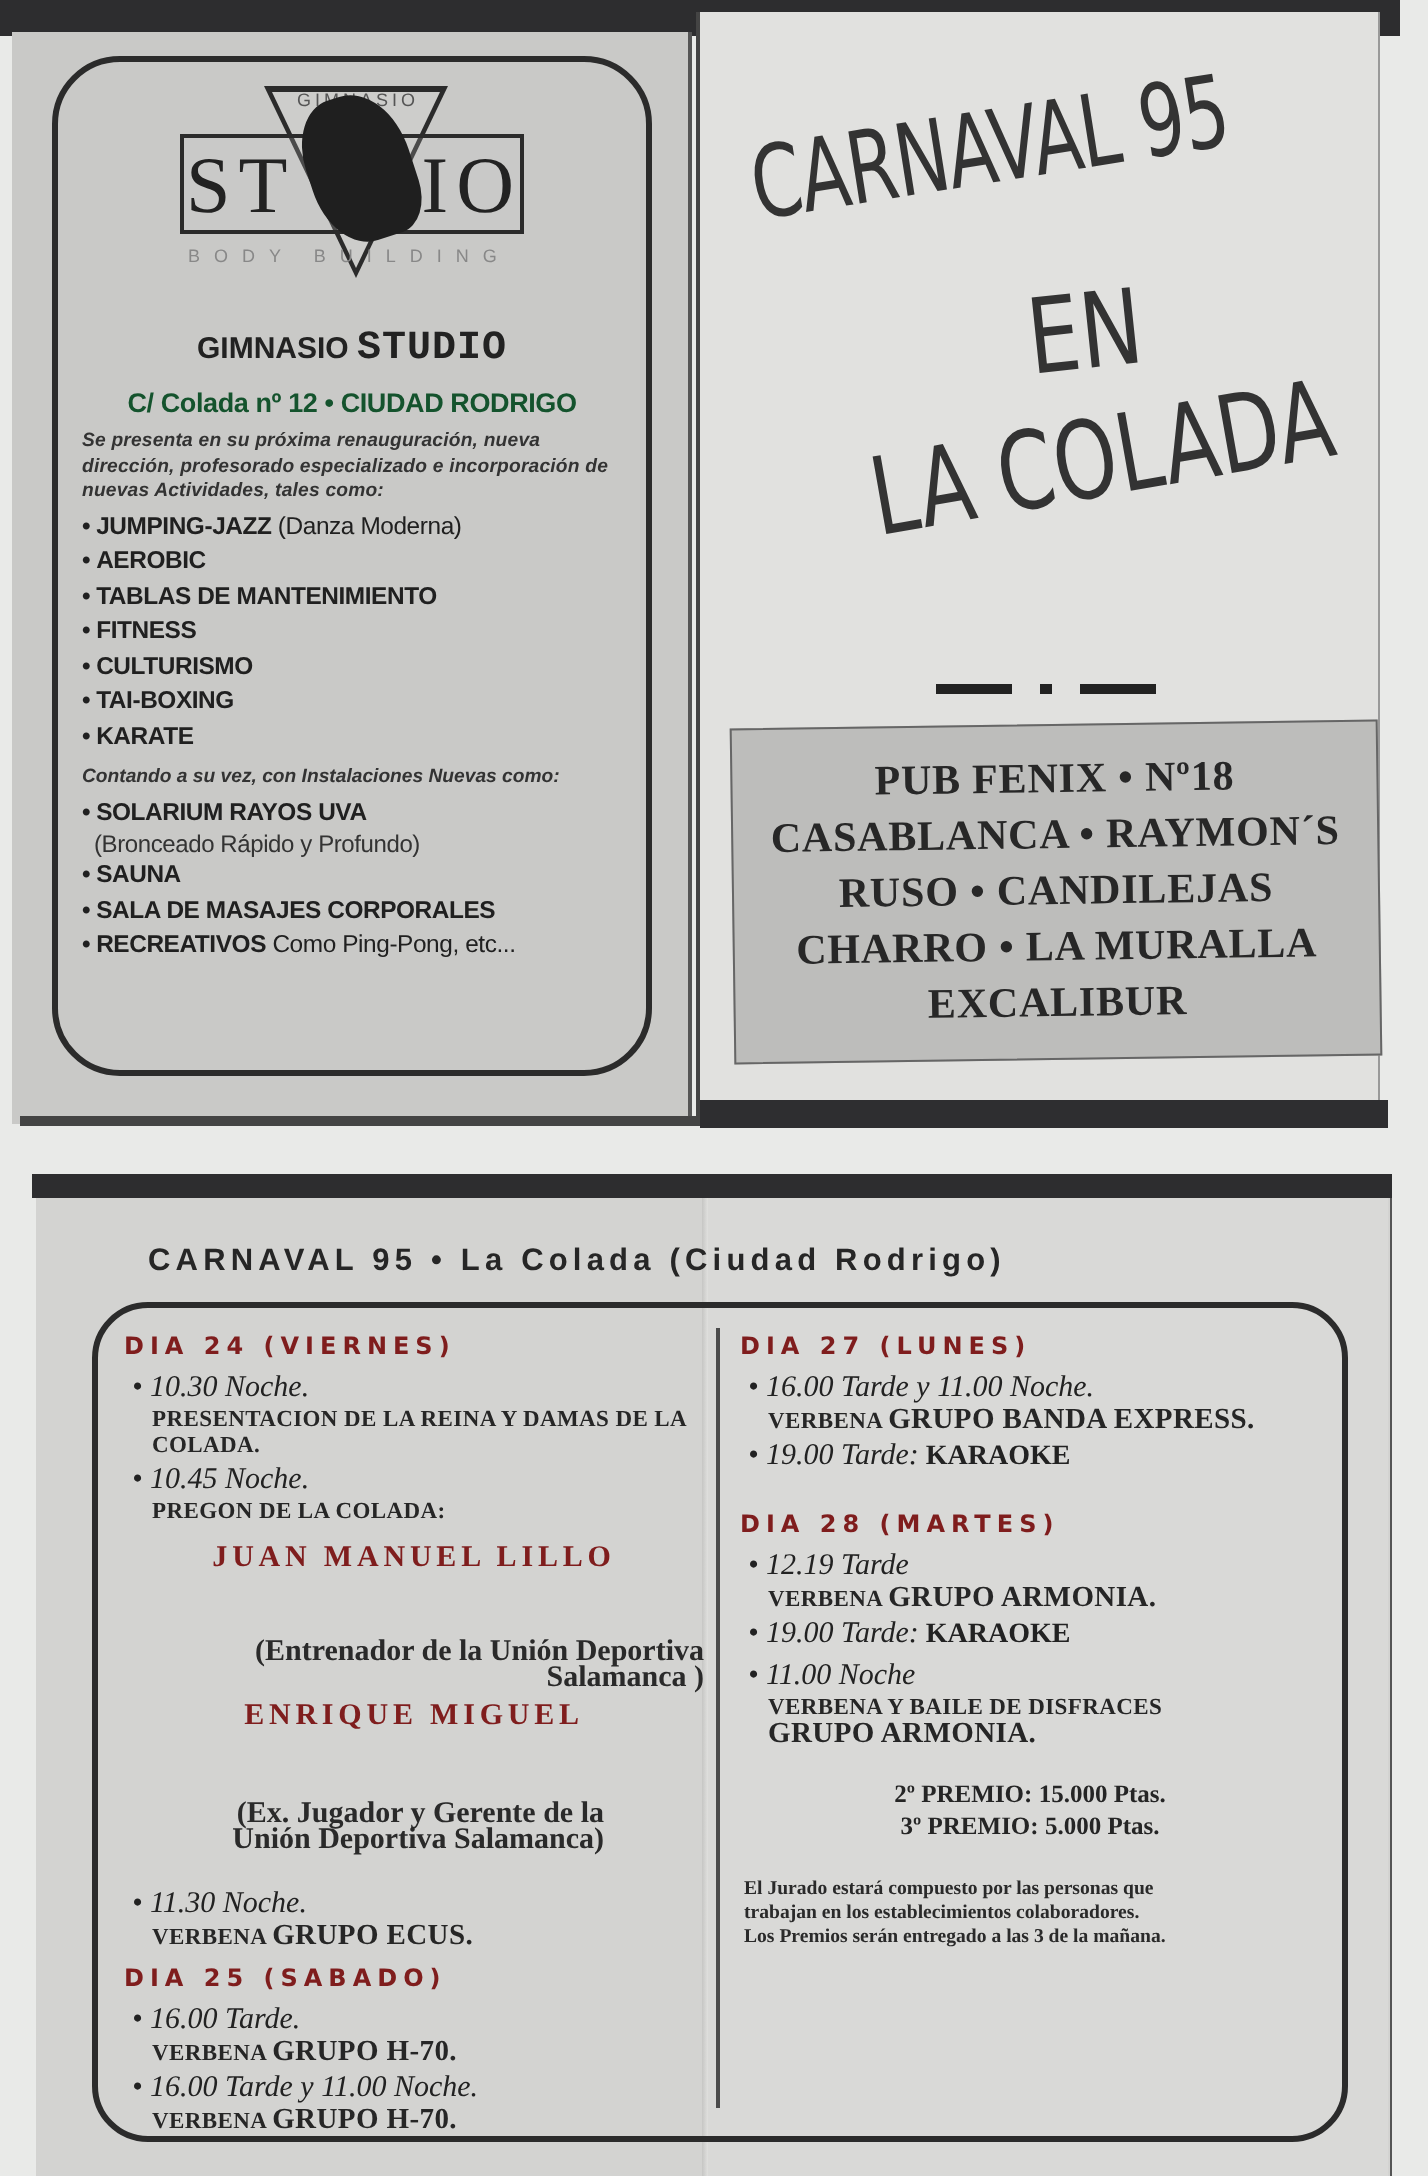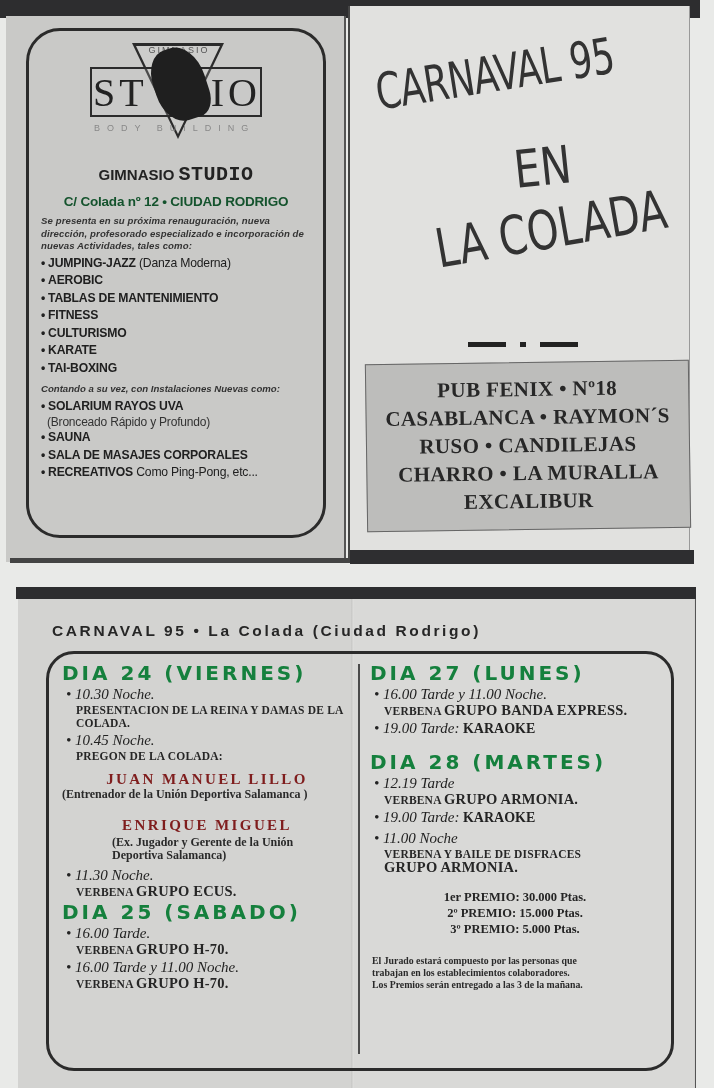--- a/index.html
+++ b/index.html
@@ -151,55 +151,55 @@
       border-right: 1.5px solid #555;
     }
     .fold-line {
       position: absolute; left: 351px; top: 598px; width: 3px; height: 490px;
       background: linear-gradient(90deg, #c6c6c4, #e0e0de);
     }
     .bottom-right-light {
       position: absolute; left: 354px; top: 598px; width: 340px; height: 490px; background: #d9d9d7;
     }
     .program-header {
-      position: absolute; left: 52px; top: 622px; width: 600px;
+      position: absolute; left: 74px; top: 622px; width: 600px;
       font-size: 15.5px; font-weight: bold; letter-spacing: 2.6px; color: #262626; white-space: nowrap;
     }
     .program-box {
       position: absolute; left: 46px; top: 651px; width: 628px; height: 420px;
       border: 3.5px solid #2b2b2b; border-radius: 28px;
     }
     .col-divider {
       position: absolute; left: 358px; top: 664px; width: 2px; height: 390px; background: #4b4b4b;
     }
     .col {
       position: absolute; top: 662px;
     }
     .col-left { left: 62px; width: 290px; }
     .col-right { left: 370px; width: 290px; }
     .day-title {
-      font-family: "DejaVu Sans", sans-serif; font-weight: bold; font-size: 20px; letter-spacing: 3px;
-      color: #15803d; line-height: 22px; white-space: nowrap;
+      font-family: "DejaVu Sans", sans-serif; font-weight: bold; font-size: 12px; letter-spacing: 3px;
+      color: #7f1d1d; line-height: 22px; white-space: nowrap;
     }
     .evt-time {
       font-family: "Liberation Serif", serif; font-style: italic; font-size: 15px; color: #222;
       padding-left: 4px; line-height: 20px; white-space: nowrap;
     }
     .evt-desc {
       font-family: "Liberation Serif", serif; font-size: 11.5px; color: #262626; padding-left: 14px;
       line-height: 13px; text-transform: uppercase; letter-spacing: 0.2px; font-weight: bold;
     }
     .evt-desc .big { font-size: 14.5px; }
     .speaker-name {
       font-family: "Liberation Serif", serif; font-weight: bold; font-size: 15px; letter-spacing: 2.4px;
       text-align: center; color: #7f1d1d; margin-top: 8px; white-space: nowrap;
     }
     .speaker-role {
-      font-family: "Liberation Serif", serif; font-weight: bold; font-size: 12px; text-align: left;
-      color: #2a2a2a; line-height: 13px;
+      font-family: "Liberation Serif", serif; font-weight: bold; font-size: 15px; text-align: right;
+      color: #2a2a2a; line-height: 13px; margin-top: 32px;
     }
     .prizes {
       text-align: center; font-family: "Liberation Serif", serif; font-weight: bold; font-size: 12.5px;
       line-height: 16px; color: #252525; margin-top: 14px;
     }
     .jury {
       font-family: "Liberation Serif", serif; font-size: 9.8px; line-height: 12px; color: #2a2a2a;
       font-weight: bold; margin-top: 18px; padding-left: 2px;
     }
     .gap-s { height: 3px; }
@@ -238,22 +238,22 @@
     </div>
     <div class="gym-address">C/ Colada nº 12 • CIUDAD RODRIGO</div>
     <div class="gym-intro">Se presenta en su próxima renauguración, nueva dirección, profesorado especializado e incorporación de nuevas Actividades, tales como:</div>
 
     <ul class="gym-list">
       <li><span class="bul">•</span><span>JUMPING-JAZZ</span><span class="sub"> (Danza Moderna)</span></li>
       <li><span class="bul">•</span><span>AEROBIC</span></li>
       <li><span class="bul">•</span><span>TABLAS DE MANTENIMIENTO</span></li>
       <li><span class="bul">•</span><span>FITNESS</span></li>
       <li><span class="bul">•</span><span>CULTURISMO</span></li>
+      <li><span class="bul">•</span><span>TAI-BOXING</span></li>
       <li><span class="bul">•</span><span>KARATE</span></li>
-      <li><span class="bul">•</span><span>TAI-BOXING</span></li>
     </ul>
 
     <div class="gym-note">Contando a su vez, con Instalaciones Nuevas como:</div>
     <ul class="gym-list">
       <li><span class="bul">•</span><span>SOLARIUM RAYOS UVA</span><span class="gym-extra">(Bronceado Rápido y Profundo)</span></li>
       <li><span class="bul">•</span><span>SAUNA</span></li>
       <li><span class="bul">•</span><span>SALA DE MASAJES CORPORALES</span></li>
       <li><span class="bul">•</span><span>RECREATIVOS</span><span class="sub"> Como Ping-Pong, etc...</span></li>
     </ul>
   </div>
@@ -290,25 +290,25 @@
 
 <div class="col col-left">
   <div class="day-title">DIA 24 (VIERNES)</div>
   <div class="evt-time">• 10.30 Noche.</div>
   <div class="evt-desc">PRESENTACION DE LA REINA Y DAMAS DE LA COLADA.</div>
   <div class="evt-time">• 10.45 Noche.</div>
   <div class="evt-desc">PREGON DE LA COLADA:</div>
 
   <div class="speaker-name">JUAN MANUEL LILLO</div>
   <div class="speaker-role">(Entrenador de la Unión Deportiva Salamanca )</div>
-  <div class="speaker-name" style="margin-top:16px">ENRIQUE MIGUEL</div>
+  <div class="speaker-name" style="margin-top:4px">ENRIQUE MIGUEL</div>
   <div class="speaker-role" style="padding:2px 50px 0">(Ex. Jugador y Gerente de la Unión Deportiva Salamanca)</div>
 
   <div class="gap-s"></div>
-  <div class="evt-time" style="margin-top:0">• 11.30 Noche.</div>
+  <div class="evt-time" style="margin-top:12px">• 11.30 Noche.</div>
   <div class="evt-desc"><span>VERBENA </span><span class="big">GRUPO ECUS.</span></div>
 
   <div class="day-title" style="margin-top:2px">DIA 25 (SABADO)</div>
   <div class="evt-time">• 16.00 Tarde.</div>
   <div class="evt-desc"><span>VERBENA </span><span class="big">GRUPO H-70.</span></div>
 
   <div class="evt-time">• 16.00 Tarde y 11.00 Noche.</div>
   <div class="evt-desc"><span>VERBENA </span><span class="big">GRUPO H-70.</span></div>
 </div>
 
@@ -321,21 +321,20 @@
   <div class="gap-m"></div>
   <div class="day-title">DIA 28 (MARTES)</div>
   <div class="evt-time">• 12.19 Tarde</div>
   <div class="evt-desc"><span>VERBENA </span><span class="big">GRUPO ARMONIA.</span></div>
   <div class="evt-time"><span>• 19.00 Tarde:</span><span style="font-style:normal;font-weight:bold;font-size:14px"> KARAOKE</span></div>
   <div class="evt-time">• 11.00 Noche</div>
   <div class="evt-desc">VERBENA Y BAILE DE DISFRACES</div>
   <div class="evt-desc"><span class="big">GRUPO ARMONIA.</span></div>
 
   <div class="prizes">
-    <div>1er PREMIO: 30.000 Ptas.</div>
     <div>2º PREMIO: 15.000 Ptas.</div>
     <div>3º PREMIO: 5.000 Ptas.</div>
   </div>
 
   <div class="jury">
     <div>El Jurado estará compuesto por las personas que</div>
     <div>trabajan en los establecimientos colaboradores.</div>
     <div>Los Premios serán entregado a las 3 de la mañana.</div>
   </div>
 </div>

